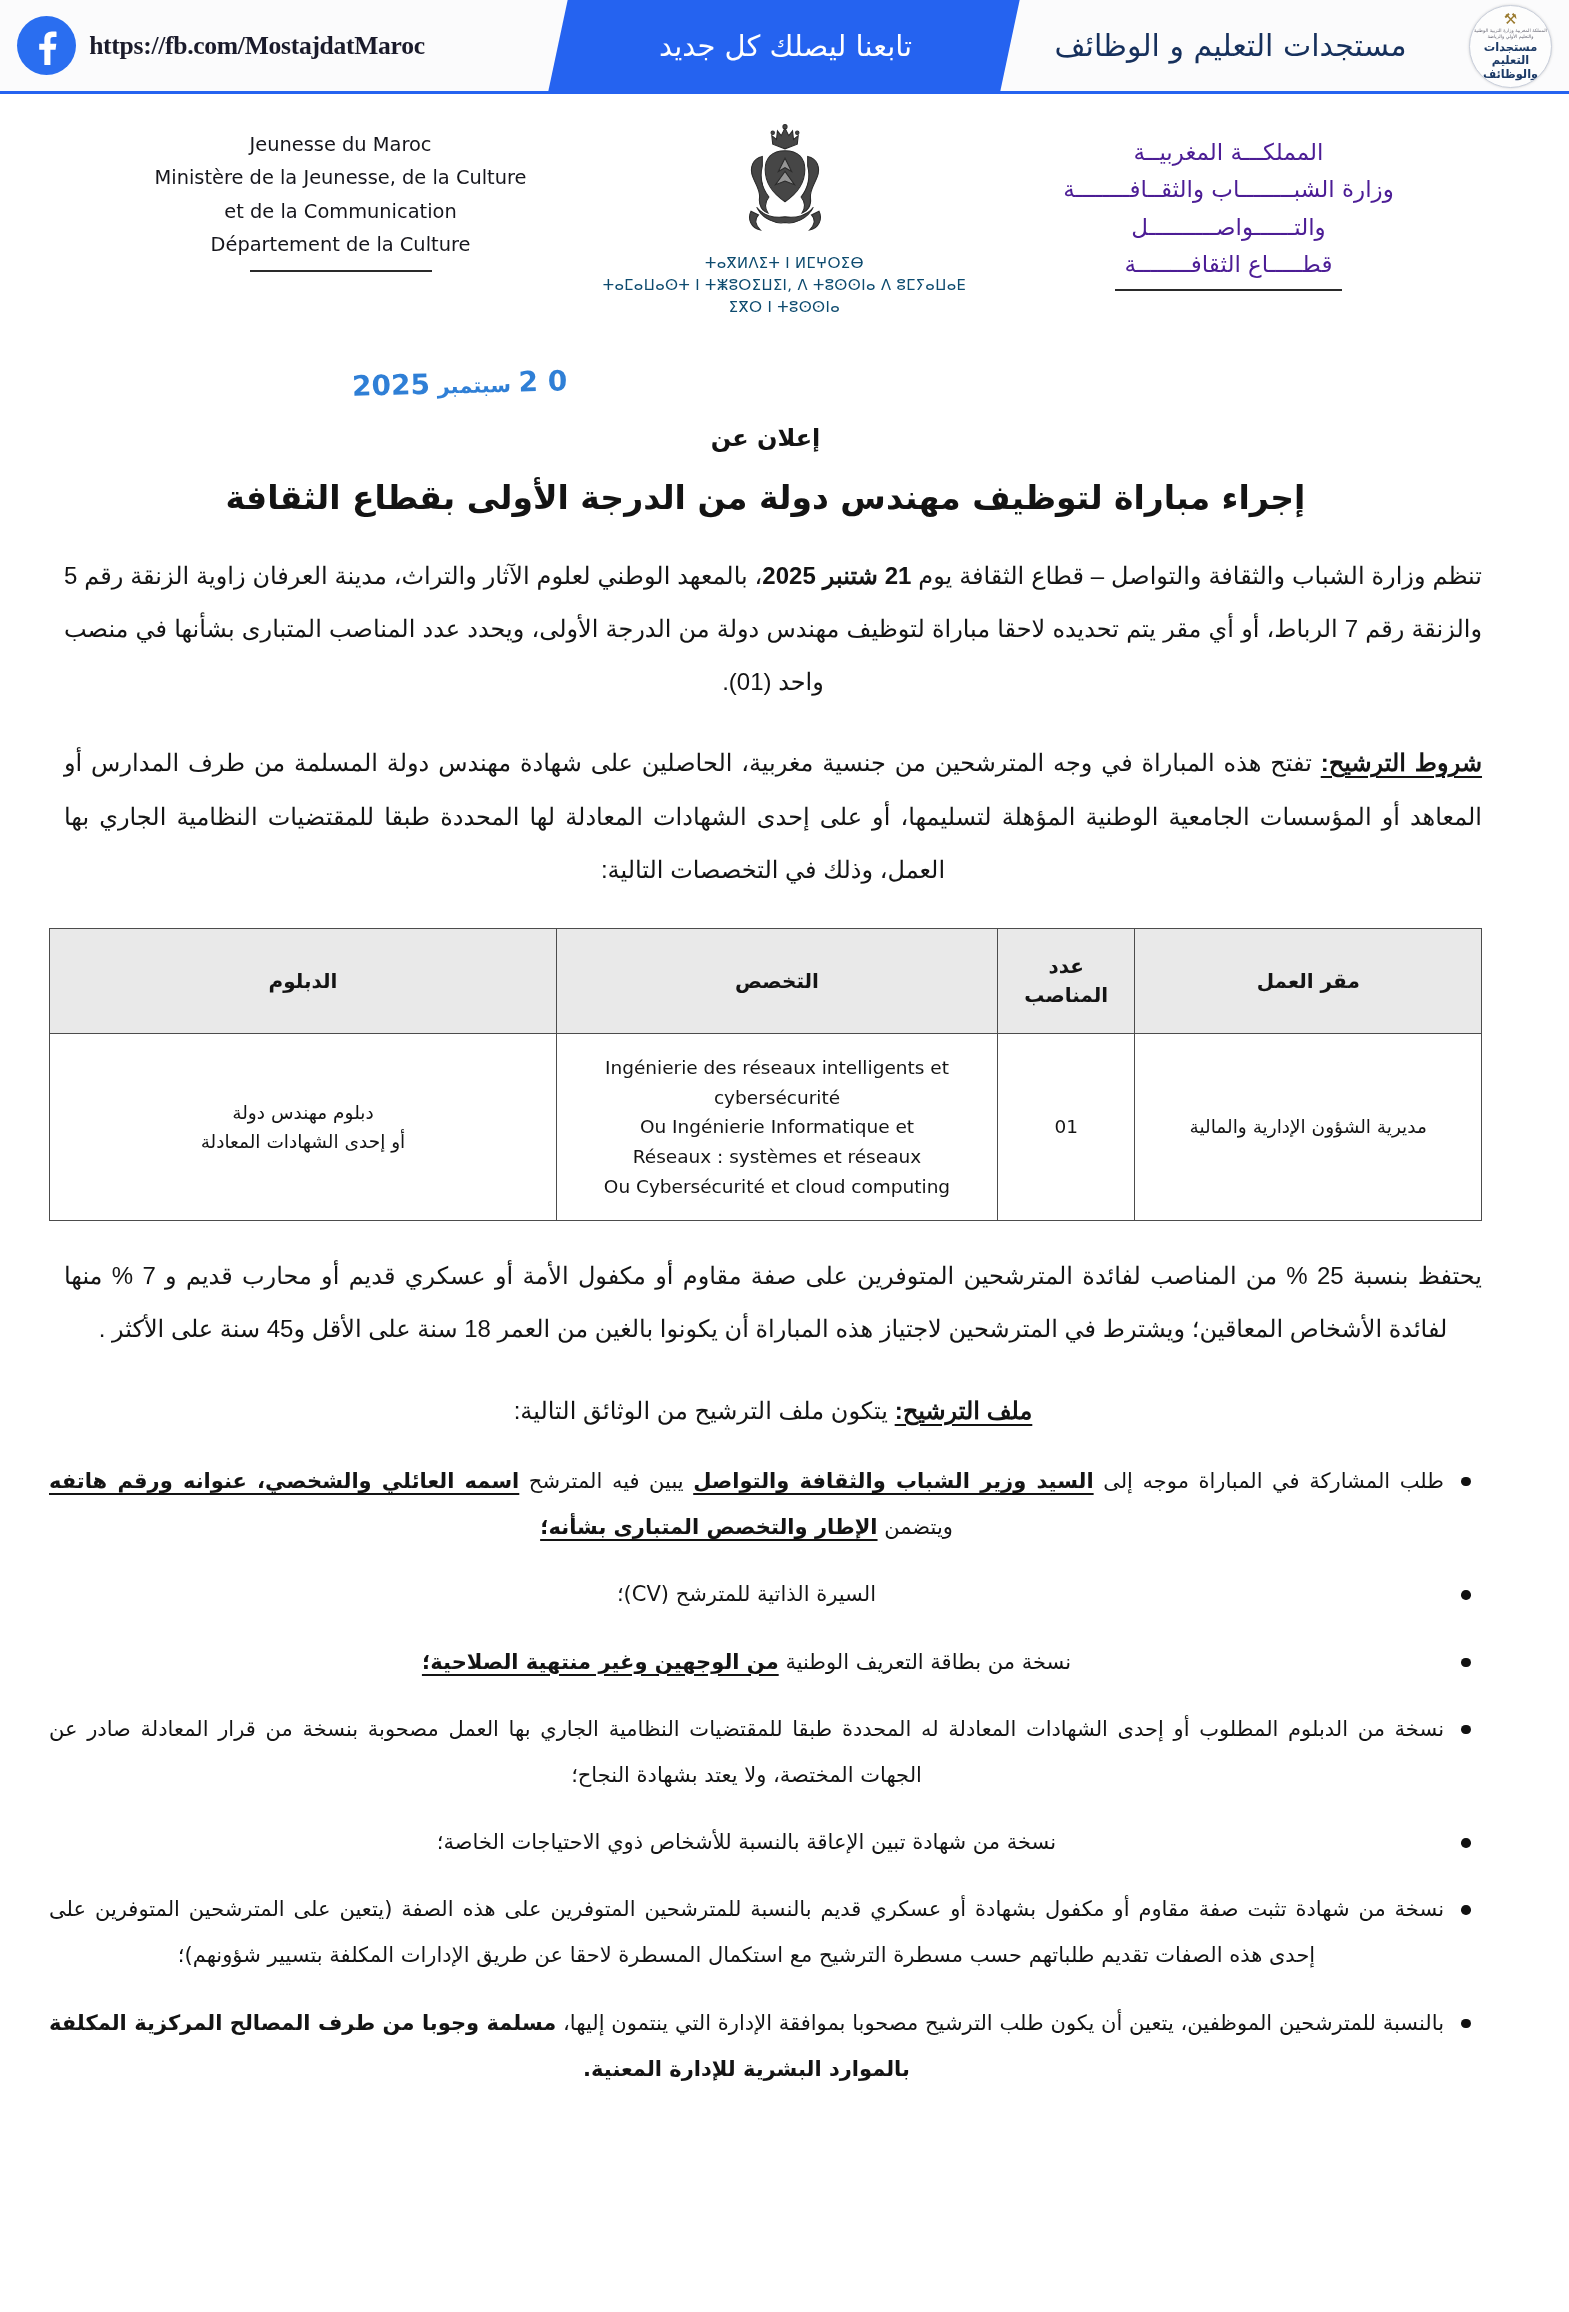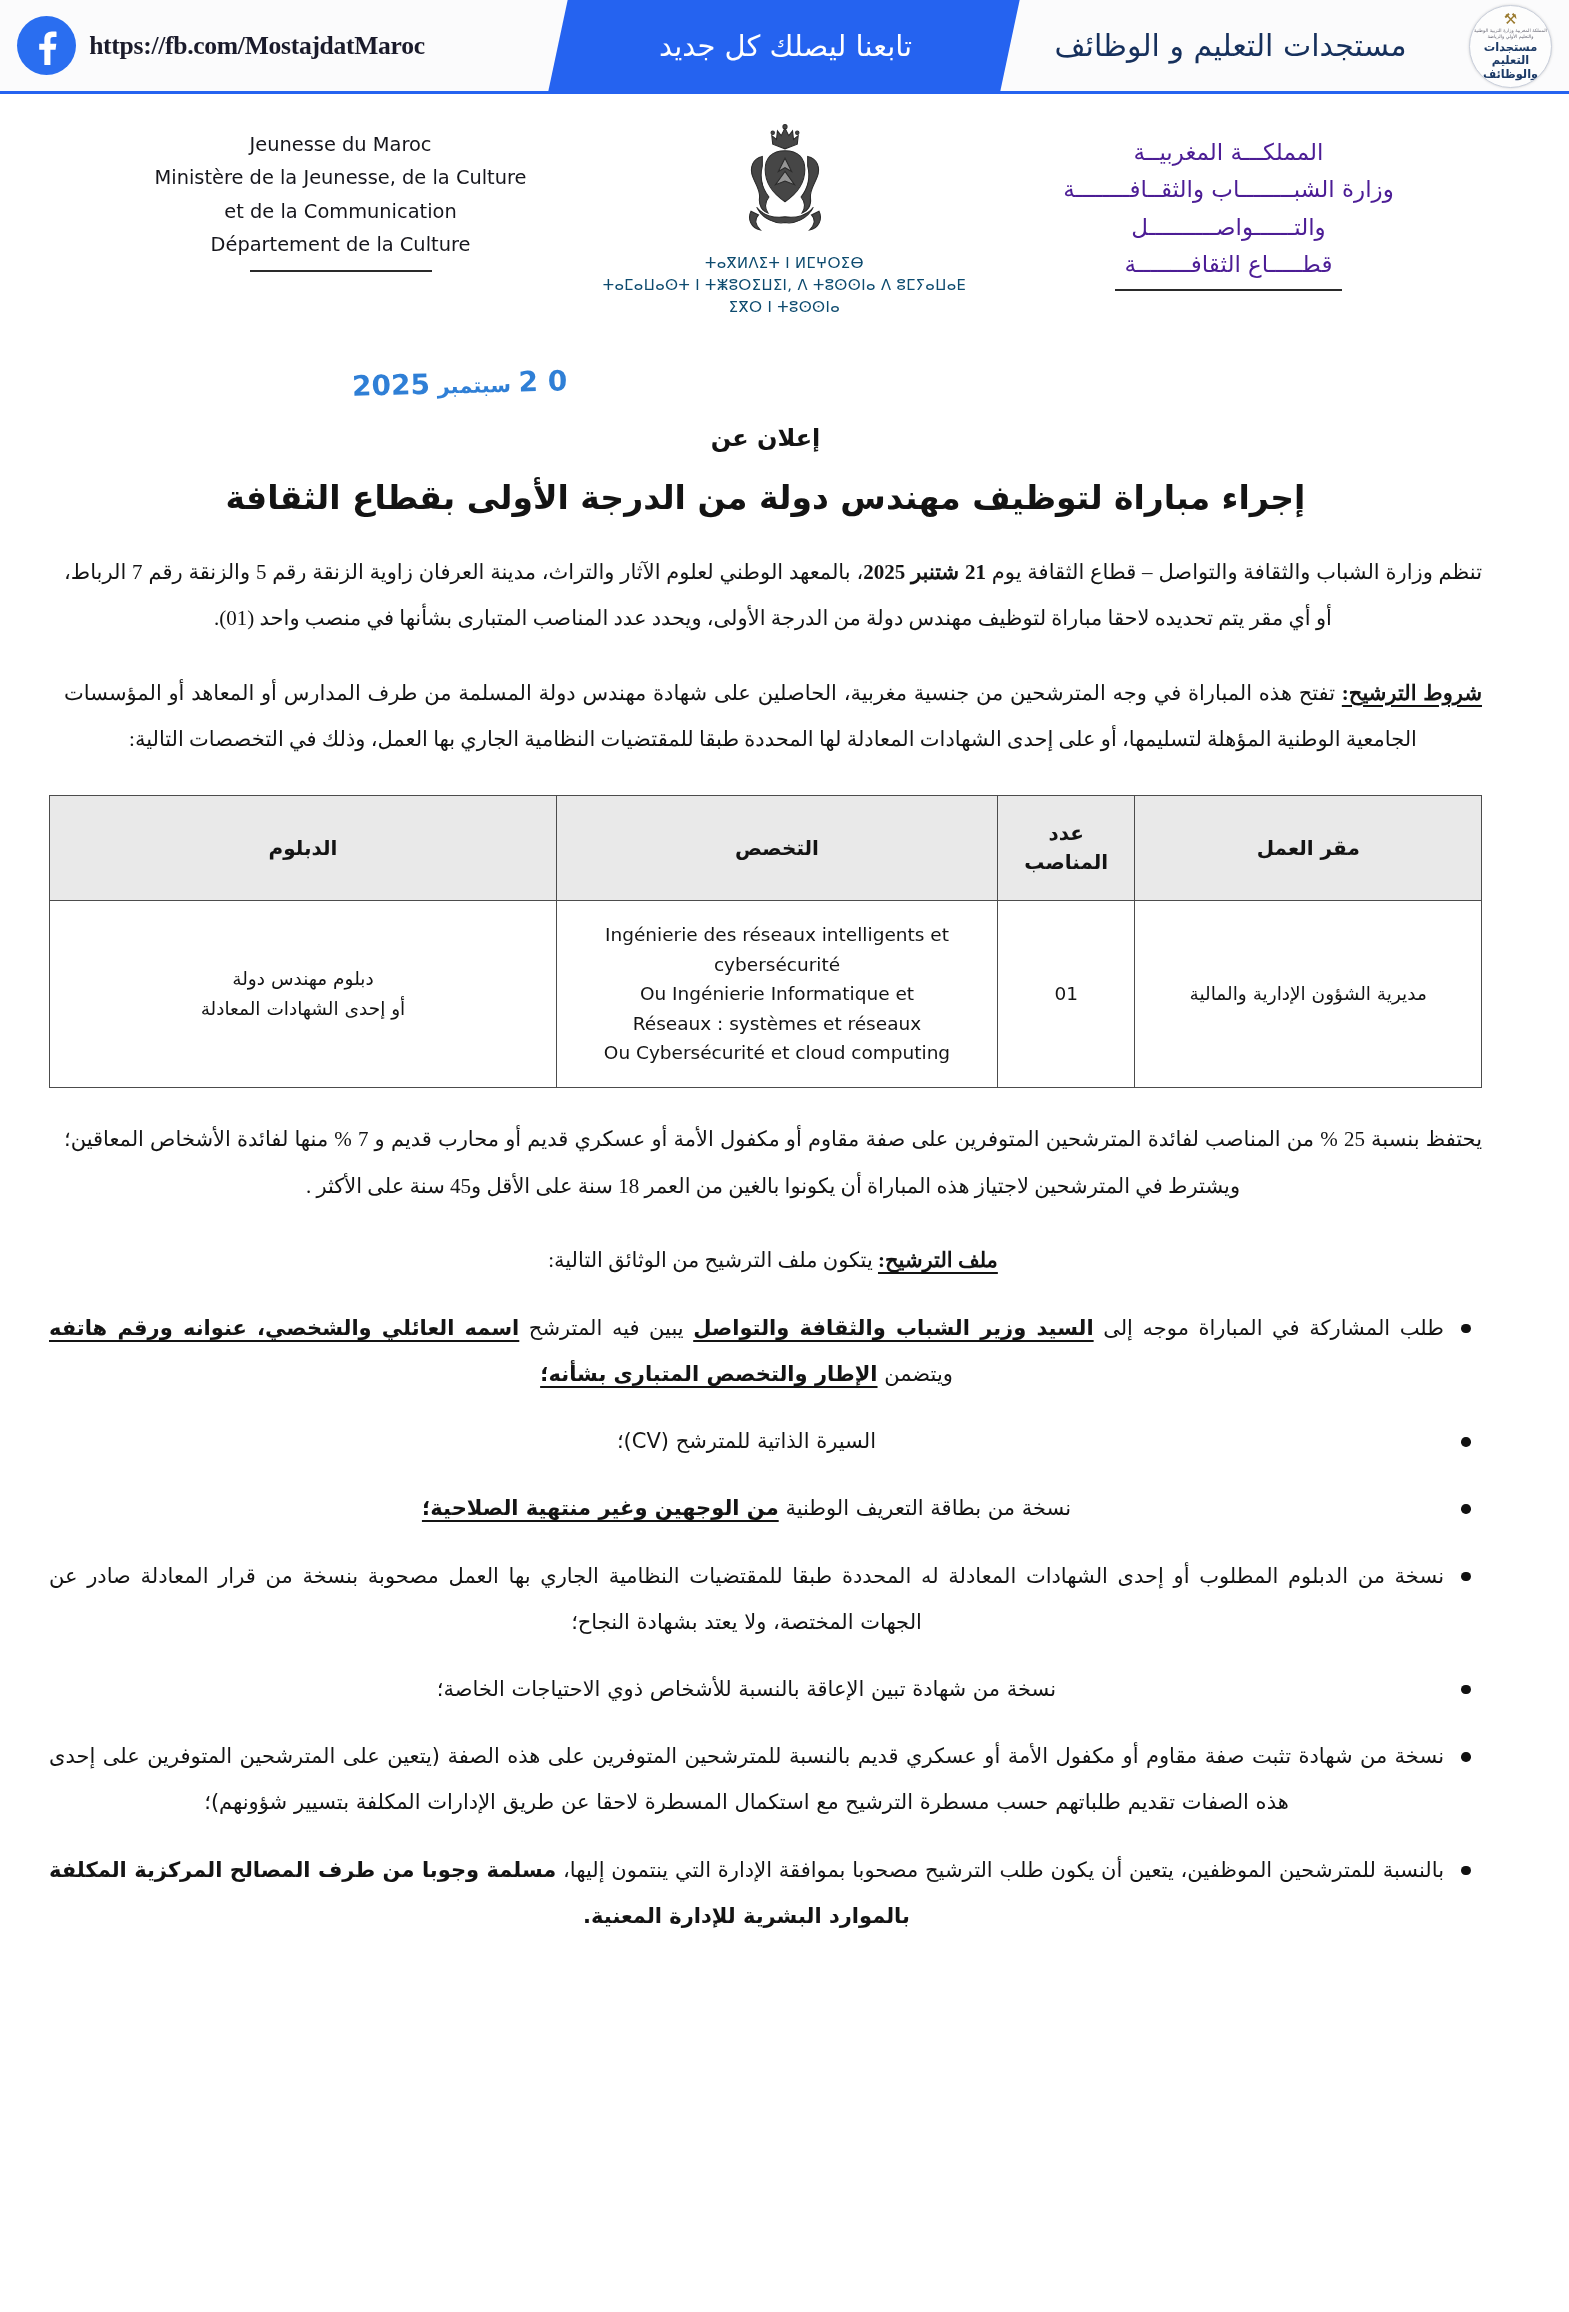--- a/index.html
+++ b/index.html
@@ -191,22 +191,22 @@
   .ttl-main{
     text-align:center;
     font-family:"DejaVu Sans","Liberation Sans",sans-serif;
     font-weight:bold;
     font-size:33px;
     margin-top:21px;
     line-height:1.5;
   }
   p.para{
     margin:28px 0 0 15px;
-    font-family:Liberation Serif, serif;
-    font-size:21px;
+    font-family:Liberation Sans, sans-serif;
+    font-size:24px;
     line-height:2.22;
     text-align:justify;
     text-align-last:center;
   }
   p.para.first{margin-top:26.5px;}
   .b{font-weight:bold;}
   .u{
     text-decoration:underline;
     text-underline-offset:4.7px;
     text-decoration-thickness:2.4px;
@@ -413,19 +413,19 @@
     <p class="para">يحتفظ بنسبة 25 % من المناصب لفائدة المترشحين المتوفرين على صفة مقاوم أو مكفول الأمة أو عسكري قديم أو محارب قديم و 7 % منها لفائدة الأشخاص المعاقين؛ ويشترط في المترشحين لاجتياز هذه المباراة أن يكونوا بالغين من العمر 18 سنة على الأقل و45 سنة على الأكثر .</p>
 
     <p class="para"><span class="lbl">ملف الترشيح:</span><span> يتكون ملف الترشيح من الوثائق التالية:</span></p>
 
     <ul class="docs" id="docs-list">
         <li><span>طلب المشاركة في المباراة موجه إلى </span><span class="b u">السيد وزير الشباب والثقافة والتواصل</span><span> يبين فيه المترشح </span><span class="b u">اسمه العائلي والشخصي، عنوانه ورقم هاتفه</span><span> ويتضمن </span><span class="b u">الإطار والتخصص المتبارى بشأنه؛</span></li>
         <li><span>السيرة الذاتية للمترشح (CV)؛</span></li>
         <li><span>نسخة من بطاقة التعريف الوطنية </span><span class="b u">من الوجهين وغير منتهية الصلاحية؛</span></li>
         <li><span>نسخة من الدبلوم المطلوب أو إحدى الشهادات المعادلة له المحددة طبقا للمقتضيات النظامية الجاري بها العمل مصحوبة بنسخة من قرار المعادلة صادر عن الجهات المختصة، ولا يعتد بشهادة النجاح؛</span></li>
         <li><span>نسخة من شهادة تبين الإعاقة بالنسبة للأشخاص ذوي الاحتياجات الخاصة؛</span></li>
-        <li><span>نسخة من شهادة تثبت صفة مقاوم أو مكفول الأمة أو عسكري قديم بالنسبة للمترشحين المتوفرين على هذه الصفة (يتعين على المترشحين المتوفرين على إحدى هذه الصفات تقديم طلباتهم حسب مسطرة الترشيح مع استكمال المسطرة لاحقا عن طريق الإدارات المكلفة بتسيير شؤونهم)؛</span></li>
+        <li><span>نسخة من شهادة تثبت صفة مقاوم أو مكفول بشهادة أو عسكري قديم بالنسبة للمترشحين المتوفرين على هذه الصفة (يتعين على المترشحين المتوفرين على إحدى هذه الصفات تقديم طلباتهم حسب مسطرة الترشيح مع استكمال المسطرة لاحقا عن طريق الإدارات المكلفة بتسيير شؤونهم)؛</span></li>
         <li><span>بالنسبة للمترشحين الموظفين، يتعين أن يكون طلب الترشيح مصحوبا بموافقة الإدارة التي ينتمون إليها، </span><span class="b">مسلمة وجوبا من طرف المصالح المركزية المكلفة بالموارد البشرية للإدارة المعنية.</span></li>
       </ul>
 
   </div>
 </div>
 
 
 </body></html>

